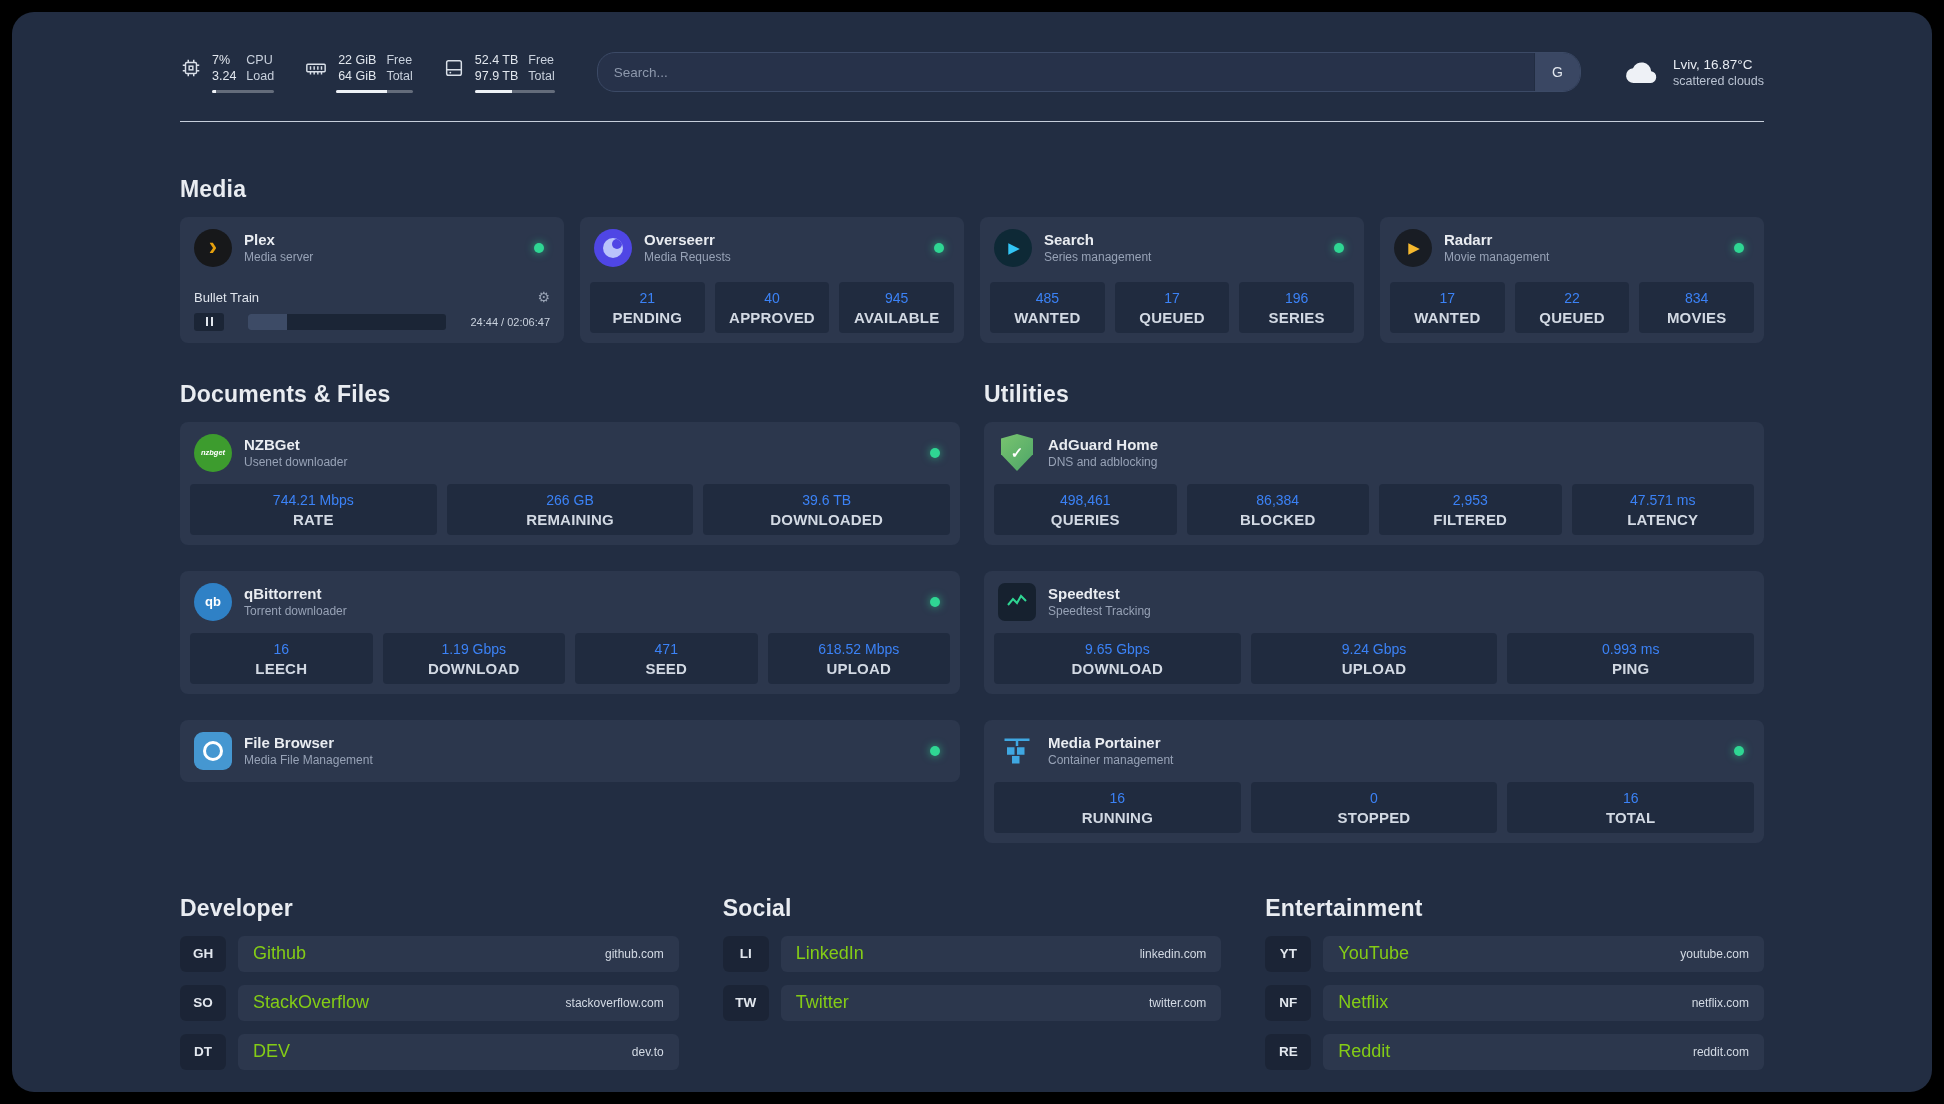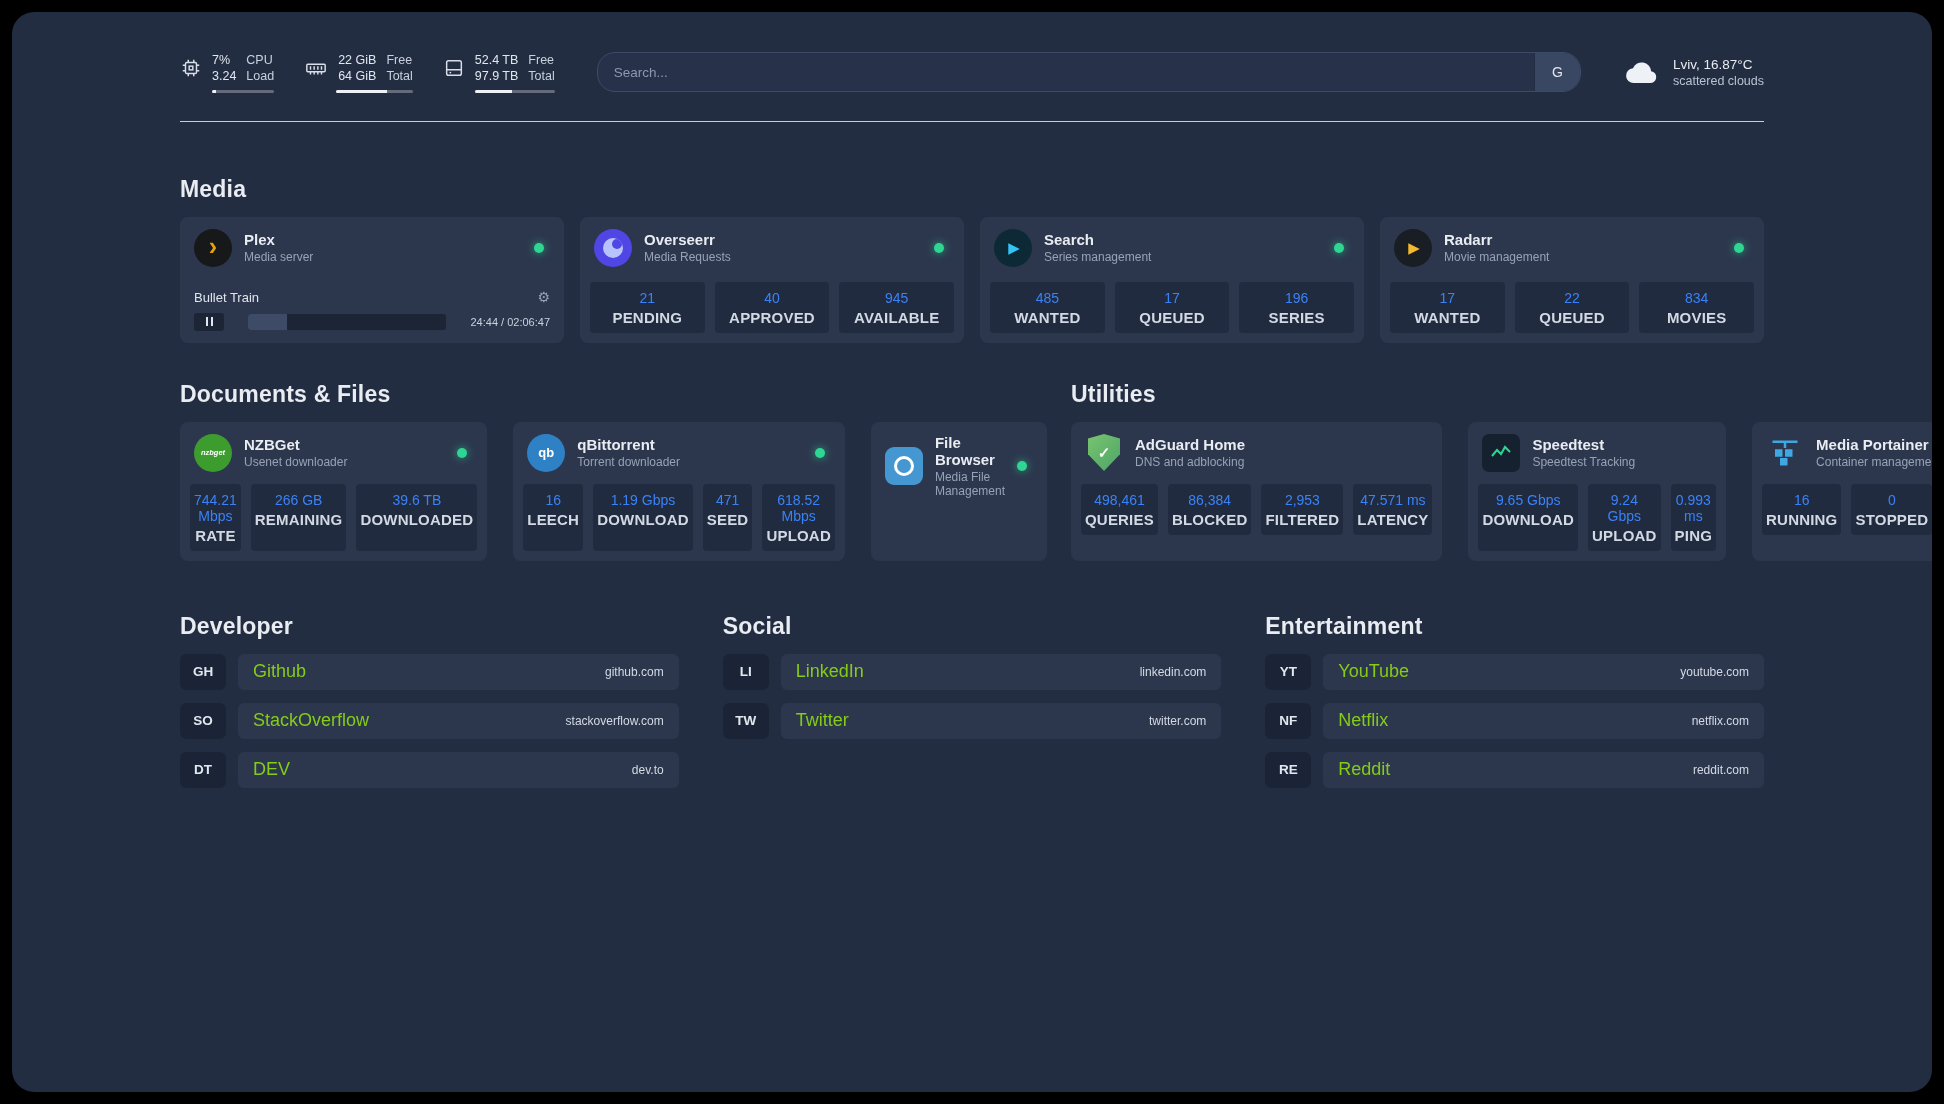--- a/index.html
+++ b/index.html
@@ -21,21 +21,21 @@
   .gbtn{width:46px;background:#3a4763;border:none;border-left:1px solid #222d42;color:#e2e7ee;font-size:14px;cursor:pointer;font-family:inherit;}
   .weather{display:flex;align-items:center;gap:12px;color:#e8ecf2;}
   .weather .loc{font-size:13.5px;}
   .weather .cond{font-size:12.5px;color:#bac3d2;margin-top:2px;}
   .divider{border:none;border-top:1px solid #c6cedb;margin:28px 0 0;}
 
   
   .sec{font-size:23px;font-weight:600;color:#e9ecf1;margin:0 0 14px;letter-spacing:.2px;}
   .media{margin-top:54px;}
   .cols{display:grid;grid-template-columns:1fr 1fr;gap:0 24px;align-items:start;margin-top:38px;}
-  .stack{display:flex;flex-direction:row;gap:26px;}
+  .stack{display:flex;flex-direction:column;gap:26px;}
   .grid4{display:grid;grid-template-columns:repeat(4,1fr);gap:16px;}
 
   
   .card{background:#2c374d;border-radius:8px;padding:10px;box-sizing:border-box;cursor:pointer;}
   .grid4 .card{display:flex;flex-direction:column;justify-content:space-between;min-height:126px;}
   .card-head{display:flex;align-items:center;gap:12px;padding:2px 4px;}
   .meta .nm{font-size:15px;font-weight:600;color:#e9ecf1;}
   .meta .sub{font-size:12px;color:#97a2b6;margin-top:2px;}
   .dot{width:10px;height:10px;border-radius:50%;background:#2fd693;margin-left:auto;margin-right:6px;box-shadow:0 0 8px rgba(47,214,147,.7);flex:none;}
   .stats{display:flex;gap:10px;margin-top:10px;}

